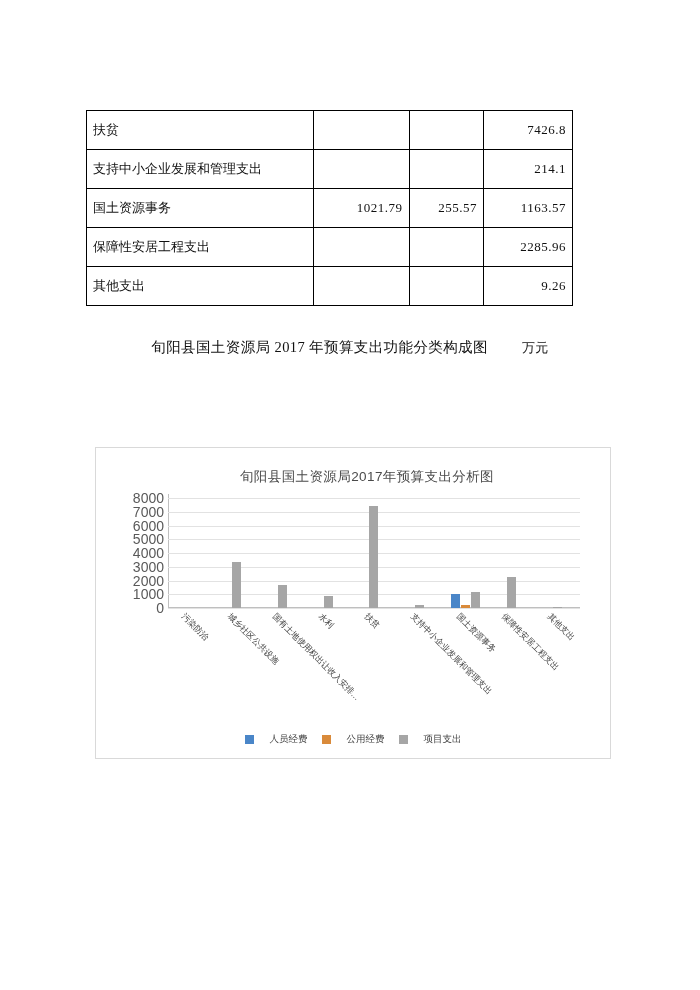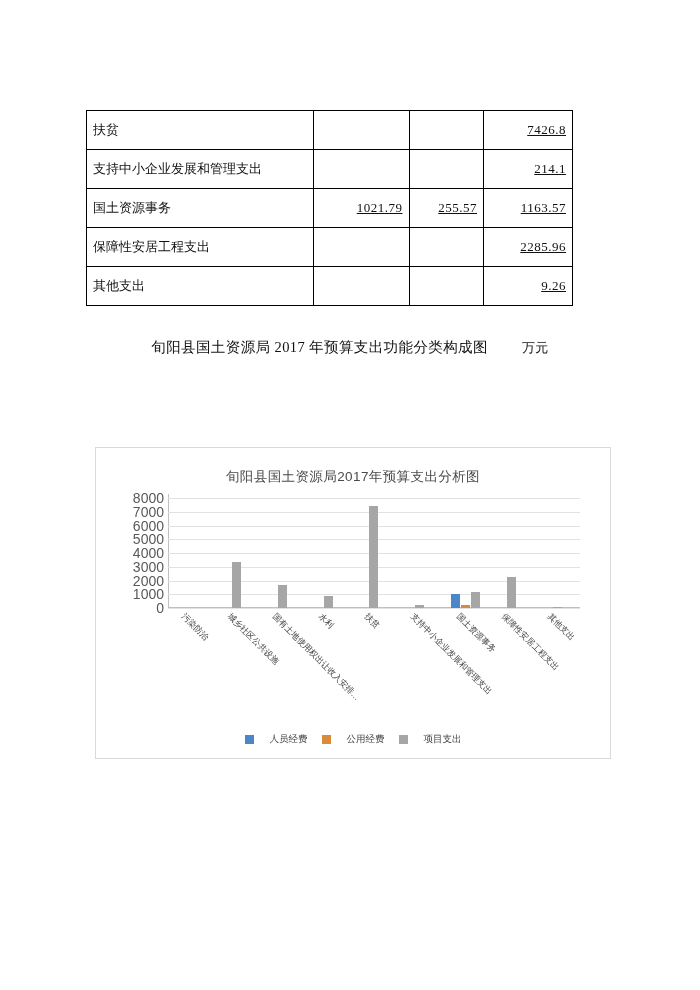--- a/index.html
+++ b/index.html
@@ -37,21 +37,20 @@
   .doc-table td.label {
     text-align: left;
     font-family: "Liberation Sans", sans-serif;
     font-size: 13px;
   }
   .doc-table td.num {
     text-align: right;
     font-family: "Liberation Serif", serif;
     font-size: 13px;
     letter-spacing: 0.5px;
-    text-decoration: underline;
   }
   .col-label { width: 204px; }
   .col-a { width: 86px; }
   .col-b { width: 67px; }
   .col-c { width: 80px; }
 
   
   .caption {
     position: absolute;
     left: 0;
@@ -74,21 +73,21 @@
     left: 95px;
     top: 447px;
     width: 516px;
     height: 312px;
     border: 1px solid #d9d9d9;
     background: #fff;
     box-sizing: border-box;
   }
   .chart-title {
     position: absolute;
-    left: 0;
+    left: 14px;
     top: 20px;
     width: 100%;
     text-align: center;
     font-family: "Liberation Sans", sans-serif;
     font-size: 13.5px;
     color: #4a4a4a;
     letter-spacing: 0.4px;
   }
   .plot {
     position: absolute;

